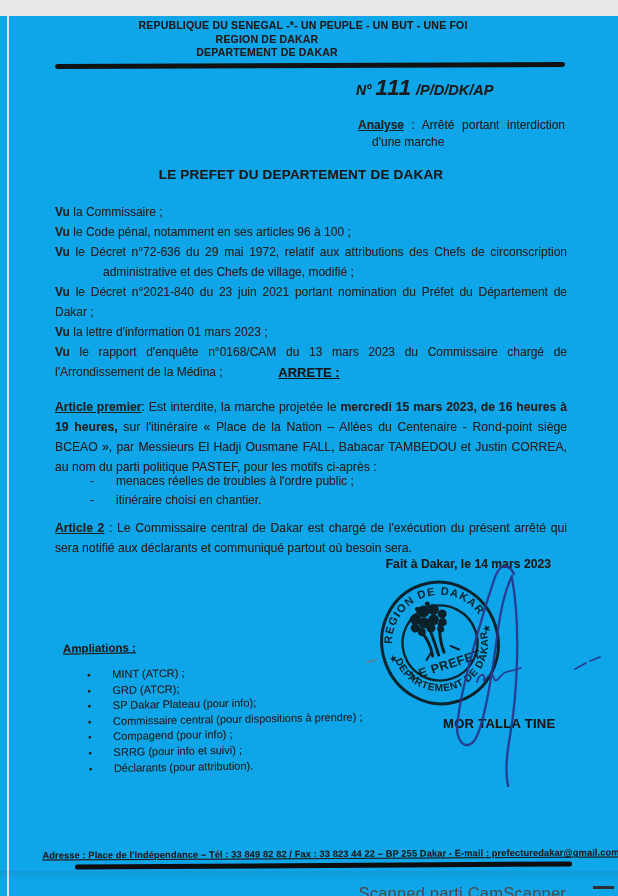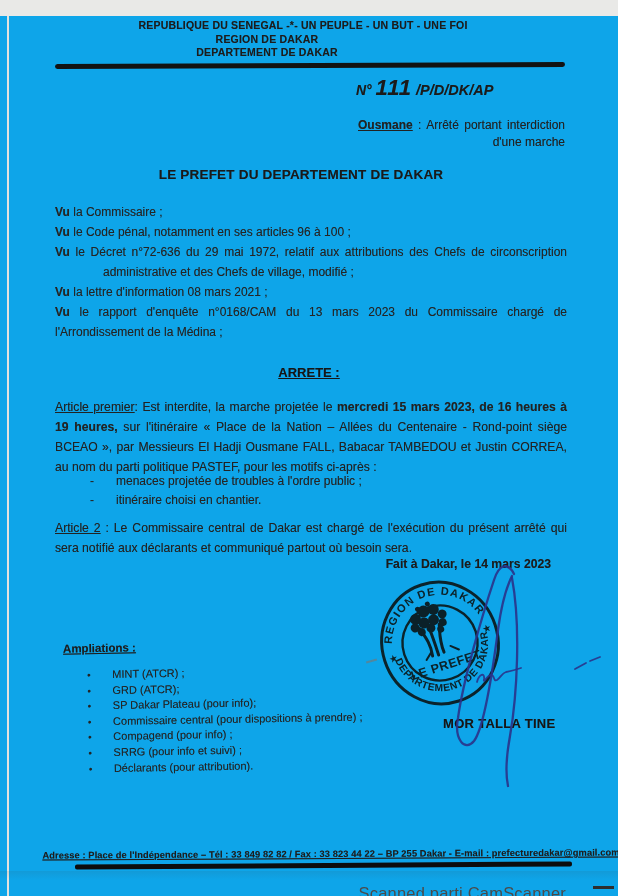--- a/index.html
+++ b/index.html
@@ -20,21 +20,21 @@
   .hrule{position:absolute;left:55px;top:47px;width:510px;height:5px;background:#121212;
          border-radius:3px;transform:rotate(-.25deg);}
 
   
   .ref{position:absolute;left:356px;top:59px;font-style:italic;font-weight:700;color:#1b1b1b;}
   .ref-n{font-size:14px;}
   .ref-num{font-size:22px;letter-spacing:1px;}
   .ref-suffix{font-size:14.5px;}
   .analyse{position:absolute;left:358px;top:101px;width:207px;font-size:12px;line-height:17px;color:#222;}
   .analyse .l1{text-align:justify;text-align-last:justify;}
-  .analyse .l2{text-align:right;padding-left:14px;}
+  .analyse .l2{text-align:left;padding-left:14px;}
   .u{text-decoration:underline;}
   .b{font-weight:700;}
 
   
   .doc-title{position:absolute;top:151px;left:0;width:618px;text-align:center;
              font-weight:700;font-size:13.5px;color:#1a1a1a;transform:translateX(-8px);letter-spacing:.2px;}
 
   
   .visas{position:absolute;left:55px;top:186px;width:512px;font-size:12px;line-height:20px;text-align:justify;}
   .visa{margin:0;}
@@ -43,21 +43,21 @@
 
   
   .arrete{position:absolute;top:349px;left:0;width:618px;text-align:center;
           font-weight:700;font-size:13px;color:#161616;}
   .arrete span{text-decoration:underline;}
 
   
   .article{position:absolute;left:55px;width:512px;font-size:12.2px;line-height:20px;text-align:justify;color:#222;}
   .art1{top:381px;}
   .art2{top:502px;}
-  .art-label{font-weight:400;text-decoration:underline;}
+  .art-label{font-weight:700;text-decoration:underline;}
 
   .motifs{position:absolute;left:90px;top:456px;font-size:12px;line-height:19px;}
   .motif-row{display:flex;gap:18px;}
   .motif-row .dash{width:8px;}
 
   .dateline{position:absolute;right:67px;top:541px;font-weight:700;font-size:12.2px;color:#1b1b1b;}
 
   
   .stamp{position:absolute;left:377px;top:561px;width:126px;height:132px;
          transform:rotate(-18deg);opacity:.92;mix-blend-mode:multiply;}
@@ -109,44 +109,45 @@
     <div class="hl2">REGION DE DAKAR</div>
     <div class="hl2">DEPARTEMENT DE DAKAR</div>
   </header>
   <div class="hrule"></div>
 
   <div class="ref txt">
     <span class="ref-n">N° </span><span class="ref-num">111</span><span class="ref-suffix"> /P/D/DK/AP</span>
   </div>
 
   <div class="analyse txt">
-    <div class="l1"><span class="b u">Ousmane</span><span> : Arrêté portant interdiction</span></div>
+    <div class="l1"><span class="b u">Analyse</span><span> : Arrêté portant interdiction</span></div>
     <div class="l2">d'une marche</div>
   </div>
 
   <div class="doc-title txt">LE PREFET DU DEPARTEMENT DE DAKAR</div>
 
   <div class="visas txt">
     <p class="visa"><span class="vu">Vu</span><span> la Commissaire ;</span></p>
     <p class="visa"><span class="vu">Vu</span><span> le Code pénal, notamment en ses articles 96 à 100 ;</span></p>
     <p class="visa hang"><span class="vu">Vu</span><span> le Décret n°72-636 du 29 mai 1972, relatif aux attributions des Chefs de circonscription administrative et des Chefs de village, modifié ;</span></p>
-    <p class="visa"><span class="vu">Vu</span><span> la lettre d'information 08 mars 2021 ;</span></p>
+    <p class="visa"><span class="vu">Vu</span><span> le Décret n°2021-840 du 23 juin 2021 portant nomination du Préfet du Département de Dakar ;</span></p>
+    <p class="visa"><span class="vu">Vu</span><span> la lettre d'information 01 mars 2023 ;</span></p>
     <p class="visa"><span class="vu">Vu</span><span> le rapport d'enquête n°0168/CAM du 13 mars 2023 du Commissaire chargé de l'Arrondissement de la Médina ;</span></p>
   </div>
 
   <div class="arrete txt"><span>ARRETE :</span></div>
 
   <div class="article art1 txt">
     <span class="art-label">Article premier</span><span>: Est interdite, la marche projetée le </span><span class="b">mercredi 15 mars 2023, de 16 heures à 19 heures,</span><span> sur l'itinéraire « Place de la Nation – Allées du Centenaire - Rond-point siège BCEAO », par Messieurs El Hadji Ousmane FALL, Babacar TAMBEDOU et Justin CORREA, au nom du parti politique PASTEF, pour les motifs ci-après :</span>
   </div>
 
   <div class="motifs txt">
     <div class="motif-row">
         <span class="dash">-</span>
-        <span>menaces projetée de troubles à l'ordre public ;</span>
+        <span>menaces réelles de troubles à l'ordre public ;</span>
       </div>
     <div class="motif-row">
         <span class="dash">-</span>
         <span>itinéraire choisi en chantier.</span>
       </div>
   </div>
 
   <div class="article art2 txt">
     <span class="art-label">Article 2</span><span> : Le Commissaire central de Dakar est chargé de l'exécution du présent arrêté qui sera notifié aux déclarants et communiqué partout où besoin sera.</span>
   </div>

